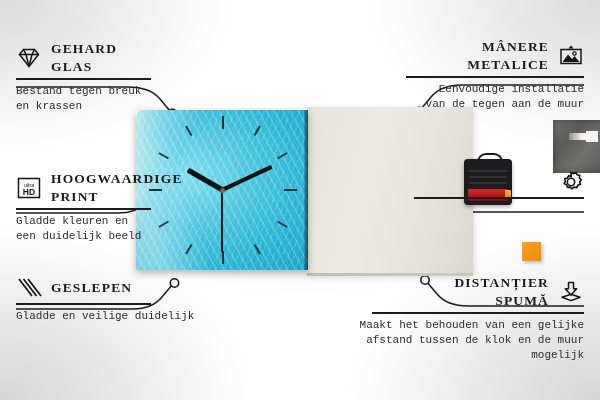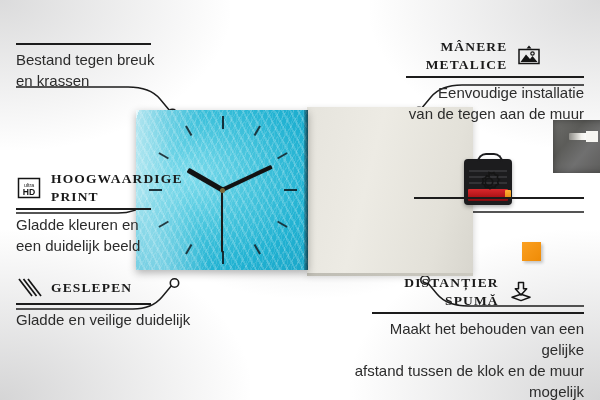--- a/index.html
+++ b/index.html
@@ -84,24 +84,24 @@
 
   
   .callout{position:absolute;}
   .co-head{display:flex;align-items:center;gap:9px;white-space:nowrap;}
   .co-title{
     font-family:"Liberation Serif",serif;font-weight:700;font-size:13.5px;
     letter-spacing:1.15px;color:#1a1a1a;line-height:1.30;text-transform:uppercase;
   }
   .co-rule{height:1.6px;background:#1c1c1c;margin-top:3px;}
   .co-sub{
-    font-family:Liberation Sans, sans-serif;font-size:15px;color:#2c2c2c;
+    font-family:Liberation Mono, monospace;font-size:11px;color:#2c2c2c;
     line-height:1.40;margin-top:4px;
   }
-  .right .co-head{justify-content:center;}
+  .right .co-head{justify-content:flex-end;}
   .right .co-title{text-align:right;}
   .right .co-sub{text-align:right;}
   .ico{width:26px;height:24px;flex:0 0 auto;display:block;}
   .ico svg{display:block;}
 
   svg.connector{position:absolute;left:0;top:0;width:600px;height:400px;
     pointer-events:none;overflow:visible;}
 </style>
 </head>
 <body>
@@ -166,20 +166,34 @@
       <div class="tick" style="transform:rotate(330deg)"></div>
       <div class="hand hour" style="transform:rotate(-60deg)"></div>
       <div class="hand min" style="transform:rotate(65deg)"></div>
       <div class="hand sec" style="transform:rotate(0deg)"></div>
       <div class="pin"></div>
       <div class="edge"></div>
     </div>
   </div>
 
   <div class="callout left" style="left:16px;top:40px;width:170px;">
+    <div class="co-head">
+      <span class="ico">
+        <svg viewBox="0 0 26 24">
+            <g fill="none" stroke="#141414" stroke-width="1.5">
+          <path d="M3.5 8.5 L13 20.5 L22.5 8.5 L18.5 3.5 L7.5 3.5 Z"></path>
+          <path d="M3.5 8.5 L22.5 8.5 M7.5 3.5 L10 8.5 L13 20.5 L16 8.5 L18.5 3.5"></path>
+        </g>
+          </svg>
+      </span>
+      <span class="co-title">
+        <span>GEHARD</span><br>
+        <span>GLAS</span>
+      </span>
+    </div>
     <div class="co-rule" style="width:135px"></div>
     <div class="co-sub">
       <span>Bestand tegen breuk</span><br>
       <span>en krassen</span>
     </div>
   </div>
 
   <div class="callout left" style="left:16px;top:170px;width:185px;">
     <div class="co-head">
       <span class="ico">

